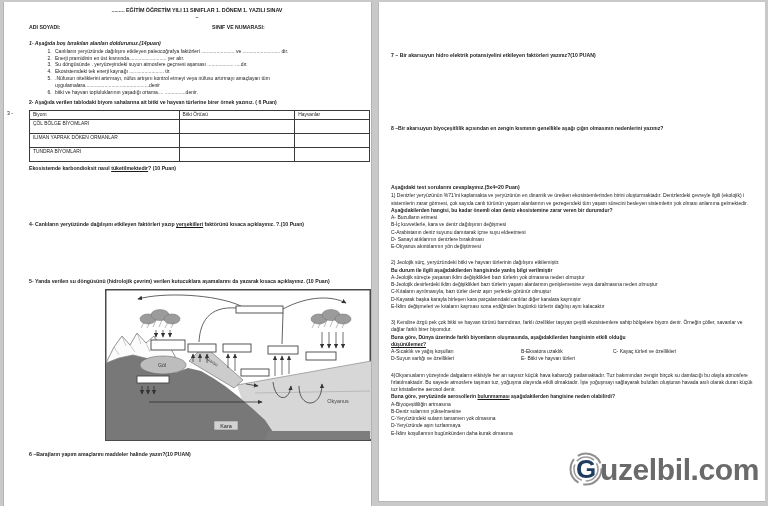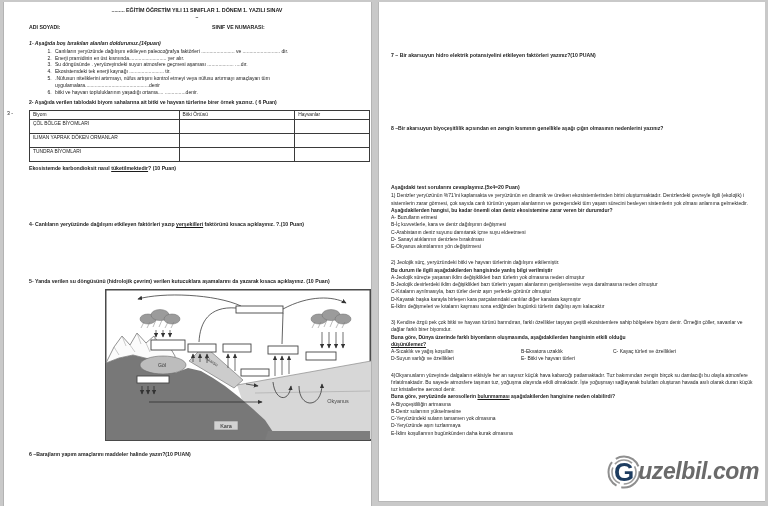--- a/index.html
+++ b/index.html
@@ -49,22 +49,22 @@
   .q8 { margin-top:65px; font-weight:bold; font-size:5.1px; }
   .test-head { margin-top:52px; font-weight:bold; font-size:5.2px; }
   .tblock { margin-top:9px; }
   .intro { margin:0; }
   .tq { font-weight:bold; }
   .opt { line-height:7.25px; }
   .t3-row { display:grid; grid-template-columns:130px 92px auto; line-height:7.25px; }
   .logo { position:absolute; right:6px; bottom:10px; display:flex; align-items:center; }
   .logo-icon { width:38px; height:38px; }
   .logo-text {
-    font-weight:bold; font-size:23px; color:#6a6a6a;
-    letter-spacing:-0.4px; margin-left:-5px;font-style:italic;
+    font-weight:bold; font-size:30px; color:#6a6a6a;
+    letter-spacing:-0.4px; margin-left:-5px;
   }
   svg text { font-family:"Liberation Sans","DejaVu Sans",sans-serif; }
 </style>
 </head>
 <body>
 
 <div class="page" id="page-left">
   <div class="title">......... EĞİTİM ÖĞRETİM YILI 11 SINIFLAR  1. DÖNEM 1. YAZILI SINAV</div>
   <div class="dash-line">–</div>
   <div class="id-row">

